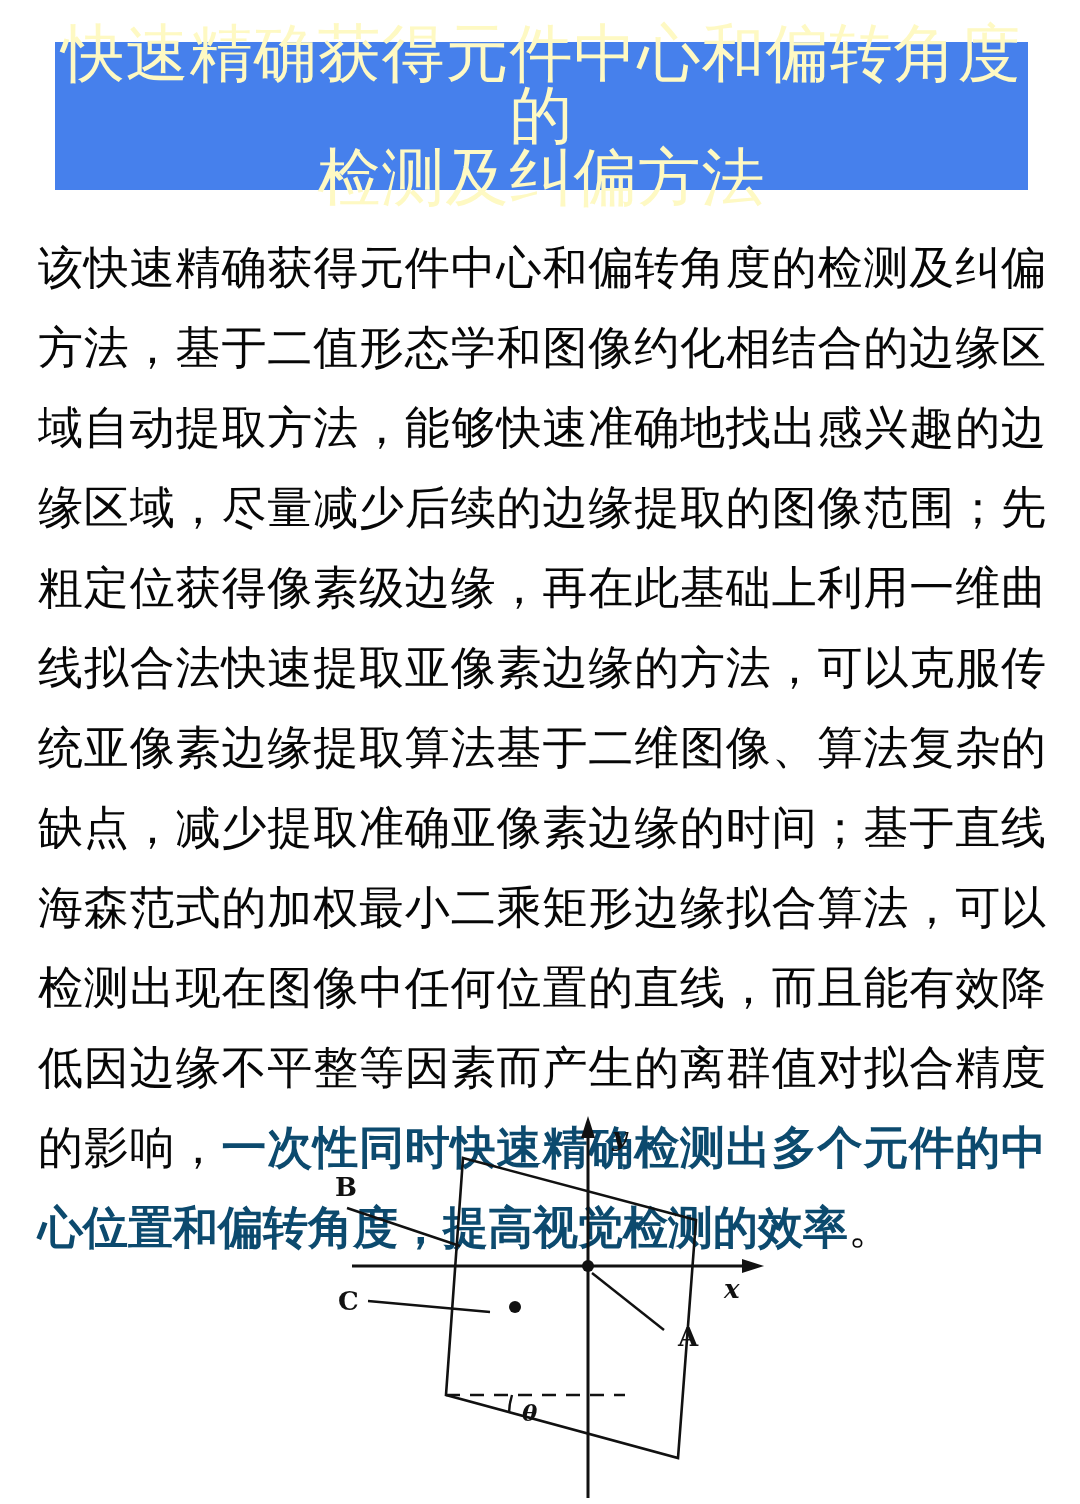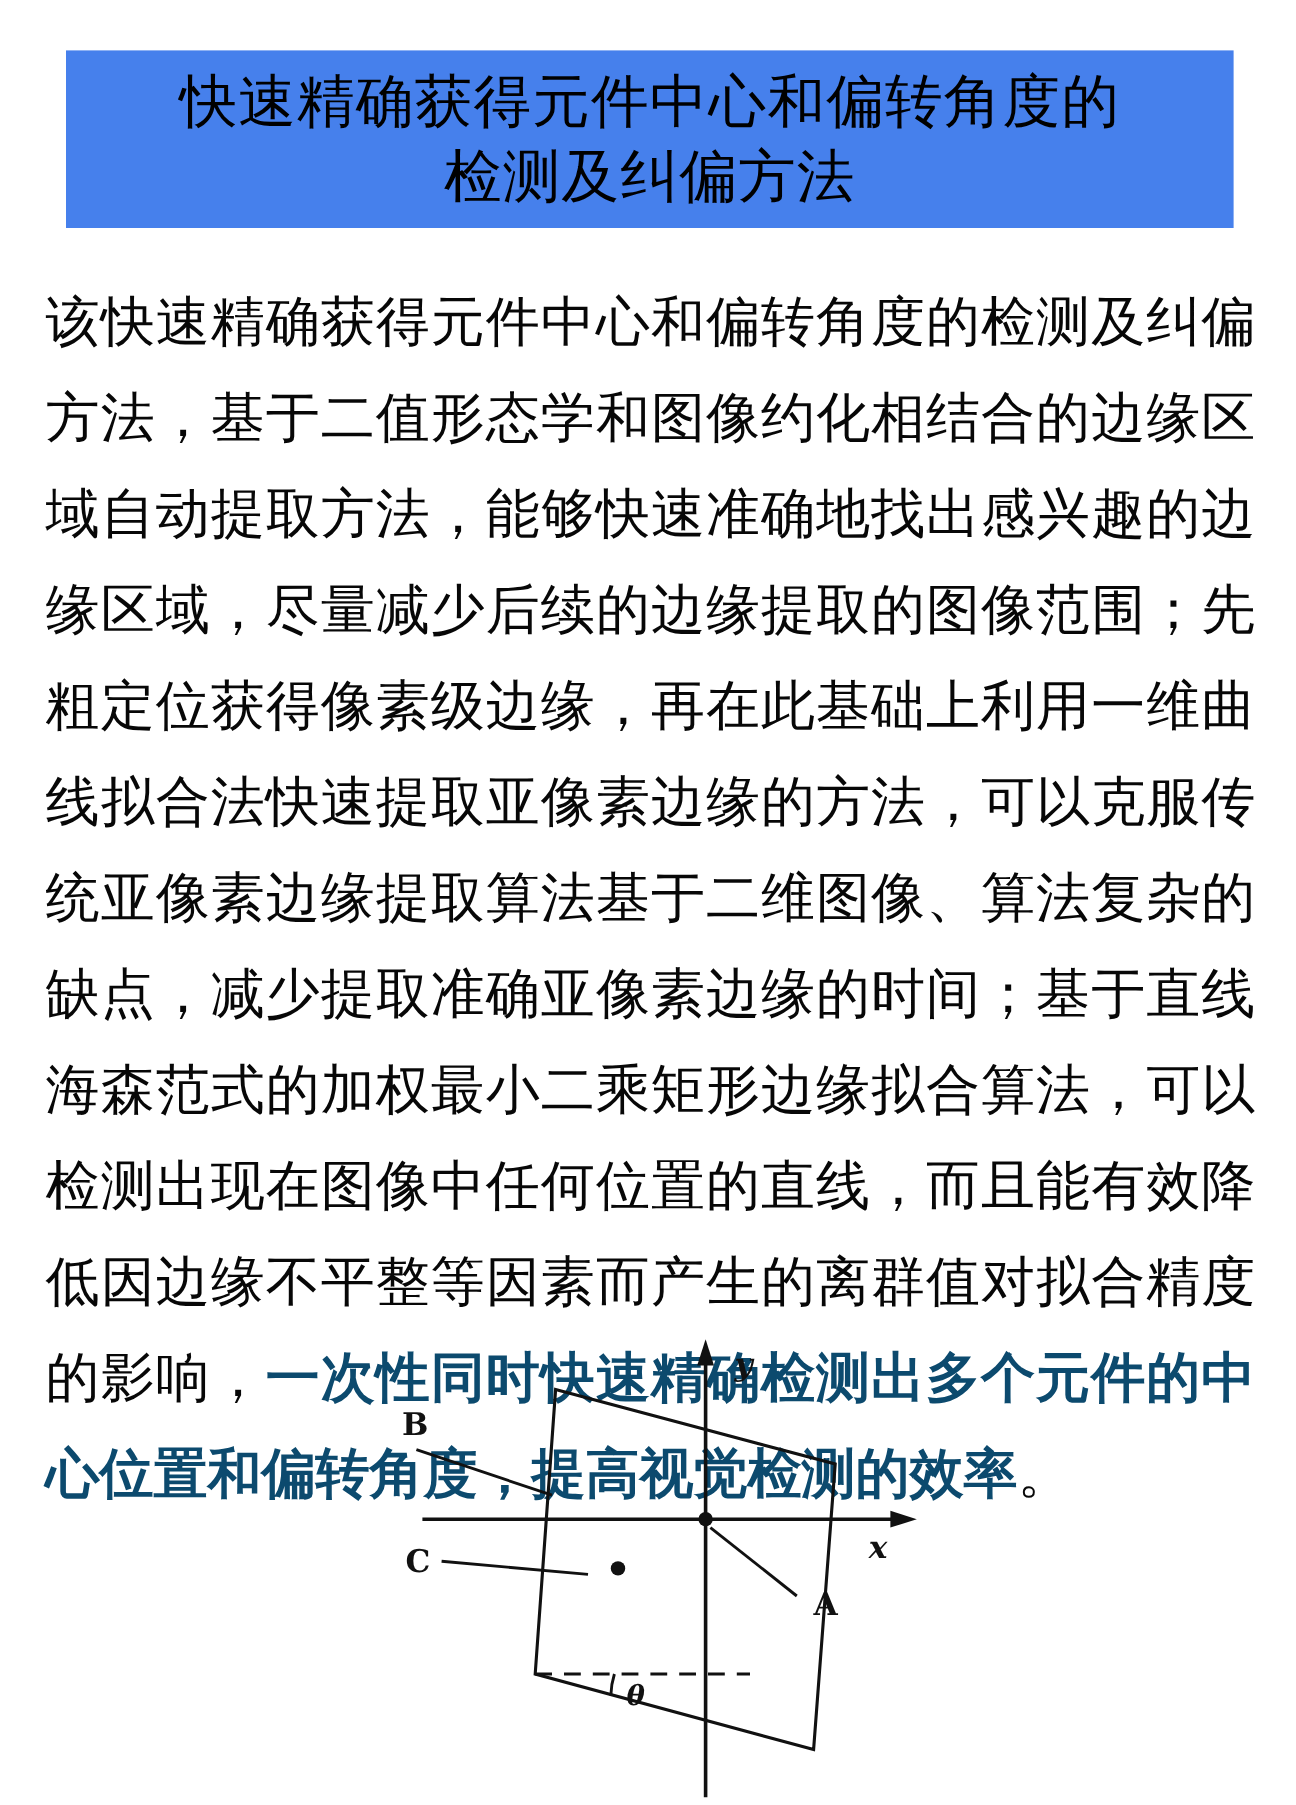--- a/index.html
+++ b/index.html
@@ -22,22 +22,22 @@
     top: 42px;
     width: 973px;
     height: 148px;
     background: #4680ec;
     box-sizing: border-box;
     display: flex;
     align-items: center;
     justify-content: center;
   }
   #title-text {
-    color: #000000;
-    font-size: 48px;
+    color: #fef9c3;
+    font-size: 63px;
     line-height: 62px;
     font-weight: 500;
     letter-spacing: 1px;
     text-align: center;
     white-space: pre-line;
     font-family: "DejaVu Sans", "Liberation Sans", sans-serif;
   }
 
   
   #body-paragraph {

